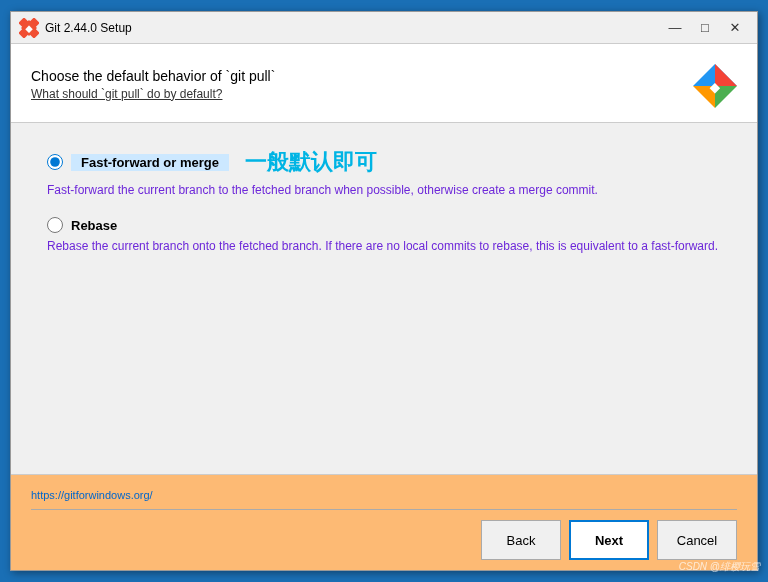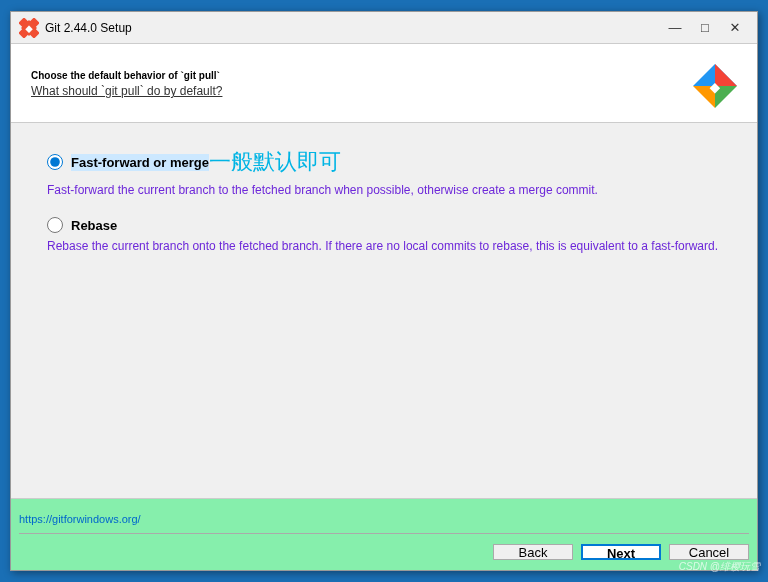--- a/index.html
+++ b/index.html
@@ -61,22 +61,22 @@
     .header-section {
       background: #fff;
       padding: 16px 20px 14px 20px;
       border-bottom: 1px solid #ccc;
       display: flex;
       align-items: center;
       justify-content: space-between;
       flex-shrink: 0;
     }
     .header-text h2 {
-      font-size: 10px;
-      font-weight: 700;
+      font-size: 14px;
+      font-weight: 400;
       color: #000;
       margin-bottom: 3px;
     }
     .header-text p {
       font-size: 12px;
       color: #333;
       text-decoration: underline;
     }
 
     .content {
@@ -107,58 +107,58 @@
       cursor: pointer;
       flex-shrink: 0;
     }
     .option-label {
       font-size: 13px;
       font-weight: 600;
       color: #000;
     }
     .option-label.selected {
       background: #cce8ff;
-      padding: 1px 0;
+      padding: 1px 10px;
     }
     .option-desc {
       font-size: 12px;
       color: #6d28d9;
       line-height: 1.5;
     }
     .annotation {
       font-size: 22px;
       color: #00b4e4;
-      margin-left: 0;
-      font-weight: normal;
+      margin-left: 16px;
+      font-weight: bold;
     }
 
     .footer-section {
-      background: #86efac;
+      background: #fdba74;
       border-top: 1px solid #ccc;
-      padding: 10px 8px;
+      padding: 10px 20px;
       flex-shrink: 0;
     }
     .footer-link {
       font-size: 11px;
       color: #0066cc;
       text-decoration: none;
     }
     .footer-divider {
       border: none;
       border-top: 1px solid #aaa;
       margin: 6px 0 10px 0;
     }
     .button-row {
       display: flex;
       justify-content: flex-end;
       gap: 8px;
     }
     .btn {
       min-width: 80px;
-      height: 16px;
+      height: 40px;
       padding: 0 16px;
       font-size: 13px;
       cursor: pointer;
       background: #f0f0f0;
       border: 1px solid #aaa;
       color: #000;
     }
     .btn-next {
       background: #fff;
       border: 2px solid #0078d4;

